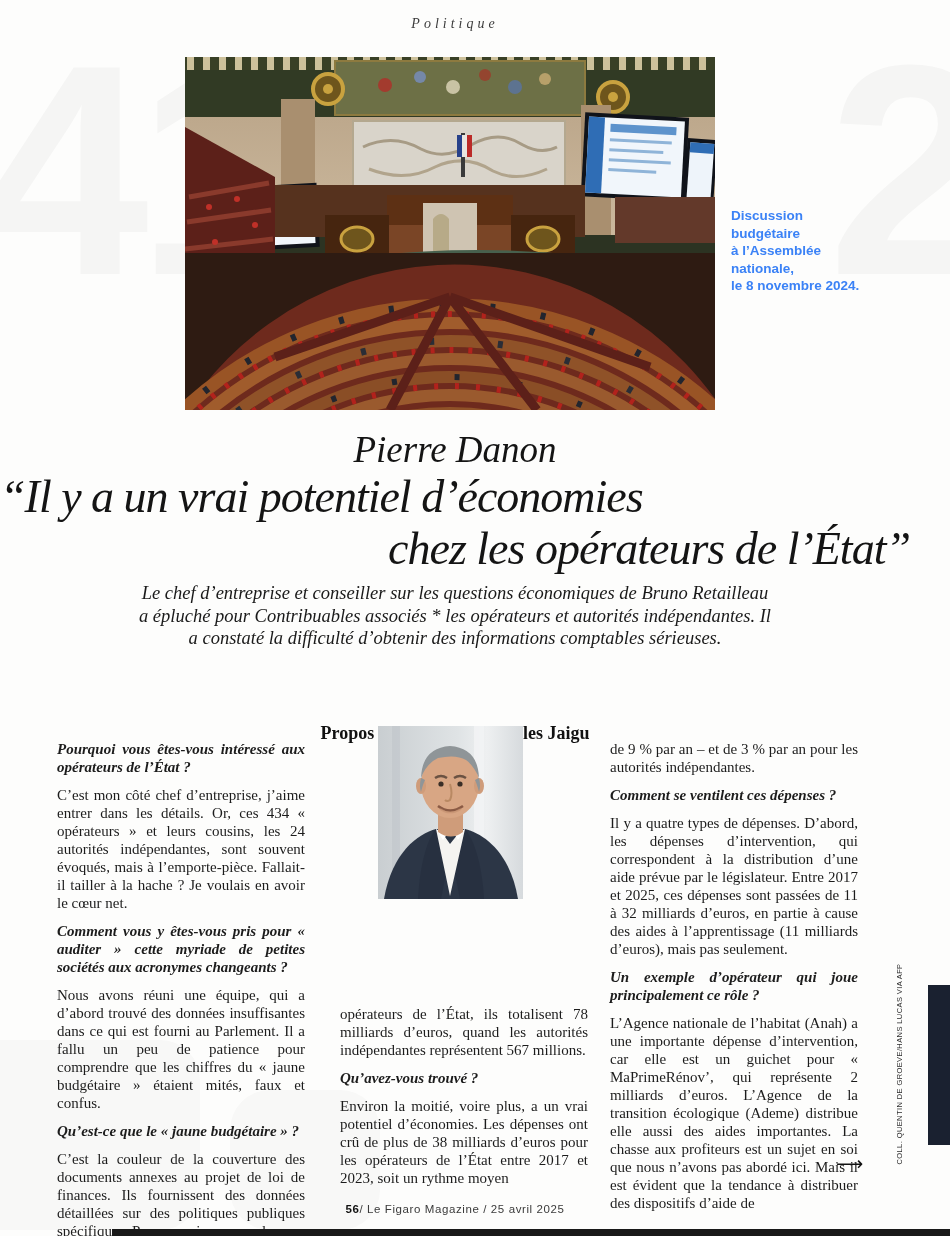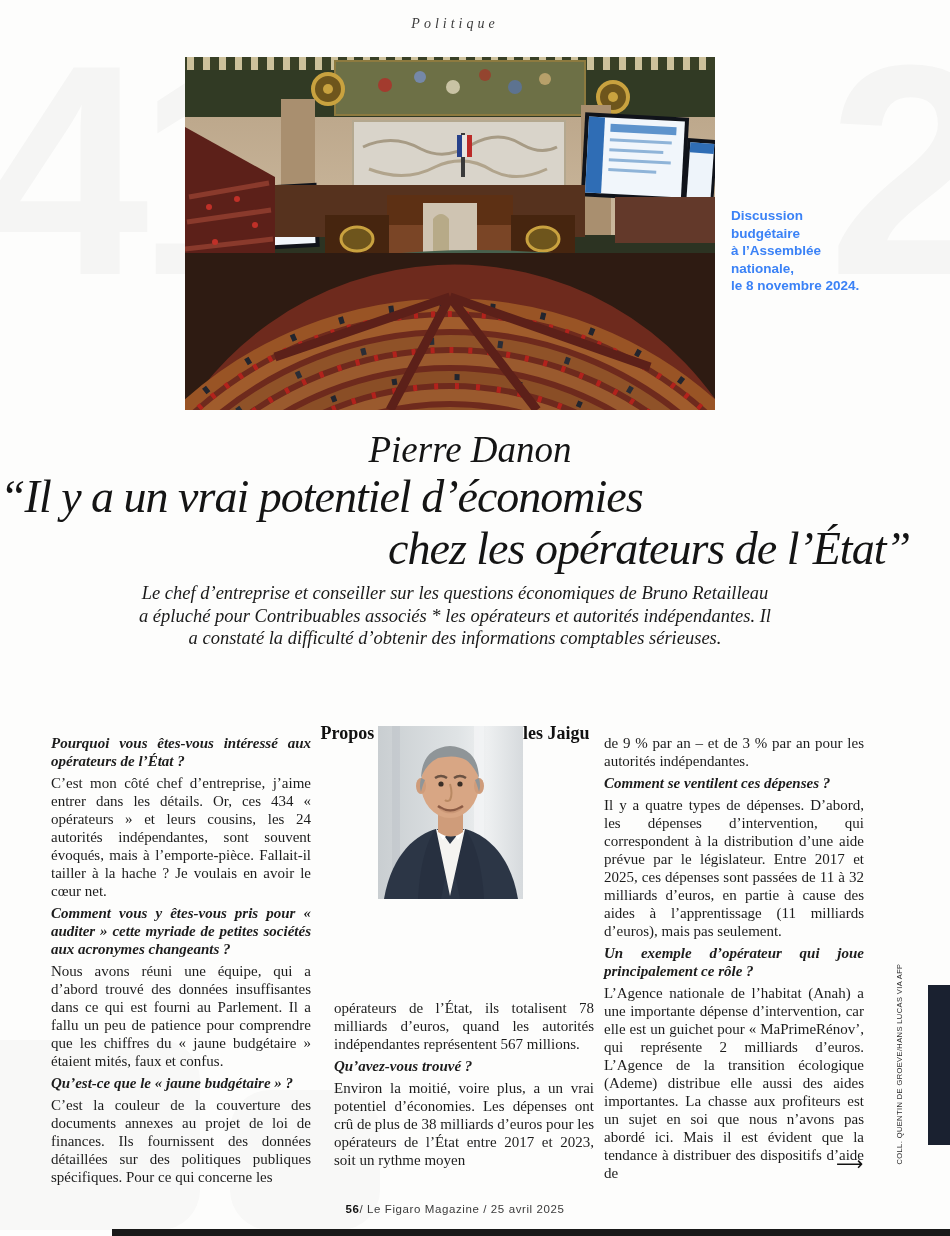--- a/index.html
+++ b/index.html
@@ -12,33 +12,33 @@
   
   .kicker-top{position:absolute;top:16px;left:0;width:910px;text-align:center;
               font-style:italic;font-size:14px;letter-spacing:4px;color:#3c3c3c;}
   
   .hero{position:absolute;left:185px;top:57px;width:530px;height:353px;overflow:hidden;background:#2c3322;}
   .hero svg{display:block;}
   .hero-caption{position:absolute;left:731px;top:207px;width:200px;
                 font-family:"Liberation Sans",sans-serif;font-weight:bold;font-size:13.5px;
                 line-height:17.5px;color:#3b82f6;white-space:pre-line;}
   
-  .h-kicker{position:absolute;top:428px;left:15px;width:910px;text-align:center;
+  .h-kicker{position:absolute;top:428px;left:0;width:910px;text-align:center;
             font-style:italic;font-size:37px;color:#141414;}
   .h-quote1{position:absolute;top:470px;left:0;width:910px;
             font-style:italic;font-size:46px;color:#141414;letter-spacing:-1px;}
   .h-quote2{position:absolute;top:522px;left:0;width:910px;text-align:right;
             font-style:italic;font-size:46px;color:#141414;letter-spacing:-1px;}
   .standfirst{position:absolute;top:582px;left:135px;width:640px;text-align:center;
               font-style:italic;font-weight:normal;font-size:18.5px;line-height:22.5px;color:#1a1a1a;}
   .byline{position:absolute;top:723px;left:0;width:910px;text-align:center;
           font-weight:bold;font-size:18px;color:#111;}
   
   .col{position:absolute;width:268px;font-size:15px;line-height:18px;text-align:justify;}
-  .col p{margin:4px;}
+  .col p{margin:10px;}
   .q{font-weight:bold;font-style:italic;}
   #col1{left:47px;top:730px;}
   #col2{left:330px;top:995px;}
   #col3{left:600px;top:730px;}
   
   .portrait{position:absolute;left:378px;top:726px;width:145px;height:173px;overflow:hidden;background:#dfe2e3;}
   .portrait-caption{position:absolute;left:390px;top:914px;width:200px;
                     font-family:"Liberation Sans",sans-serif;font-weight:bold;font-size:12.5px;
                     line-height:16.5px;color:#2a2a2a;white-space:pre-line;}
   

